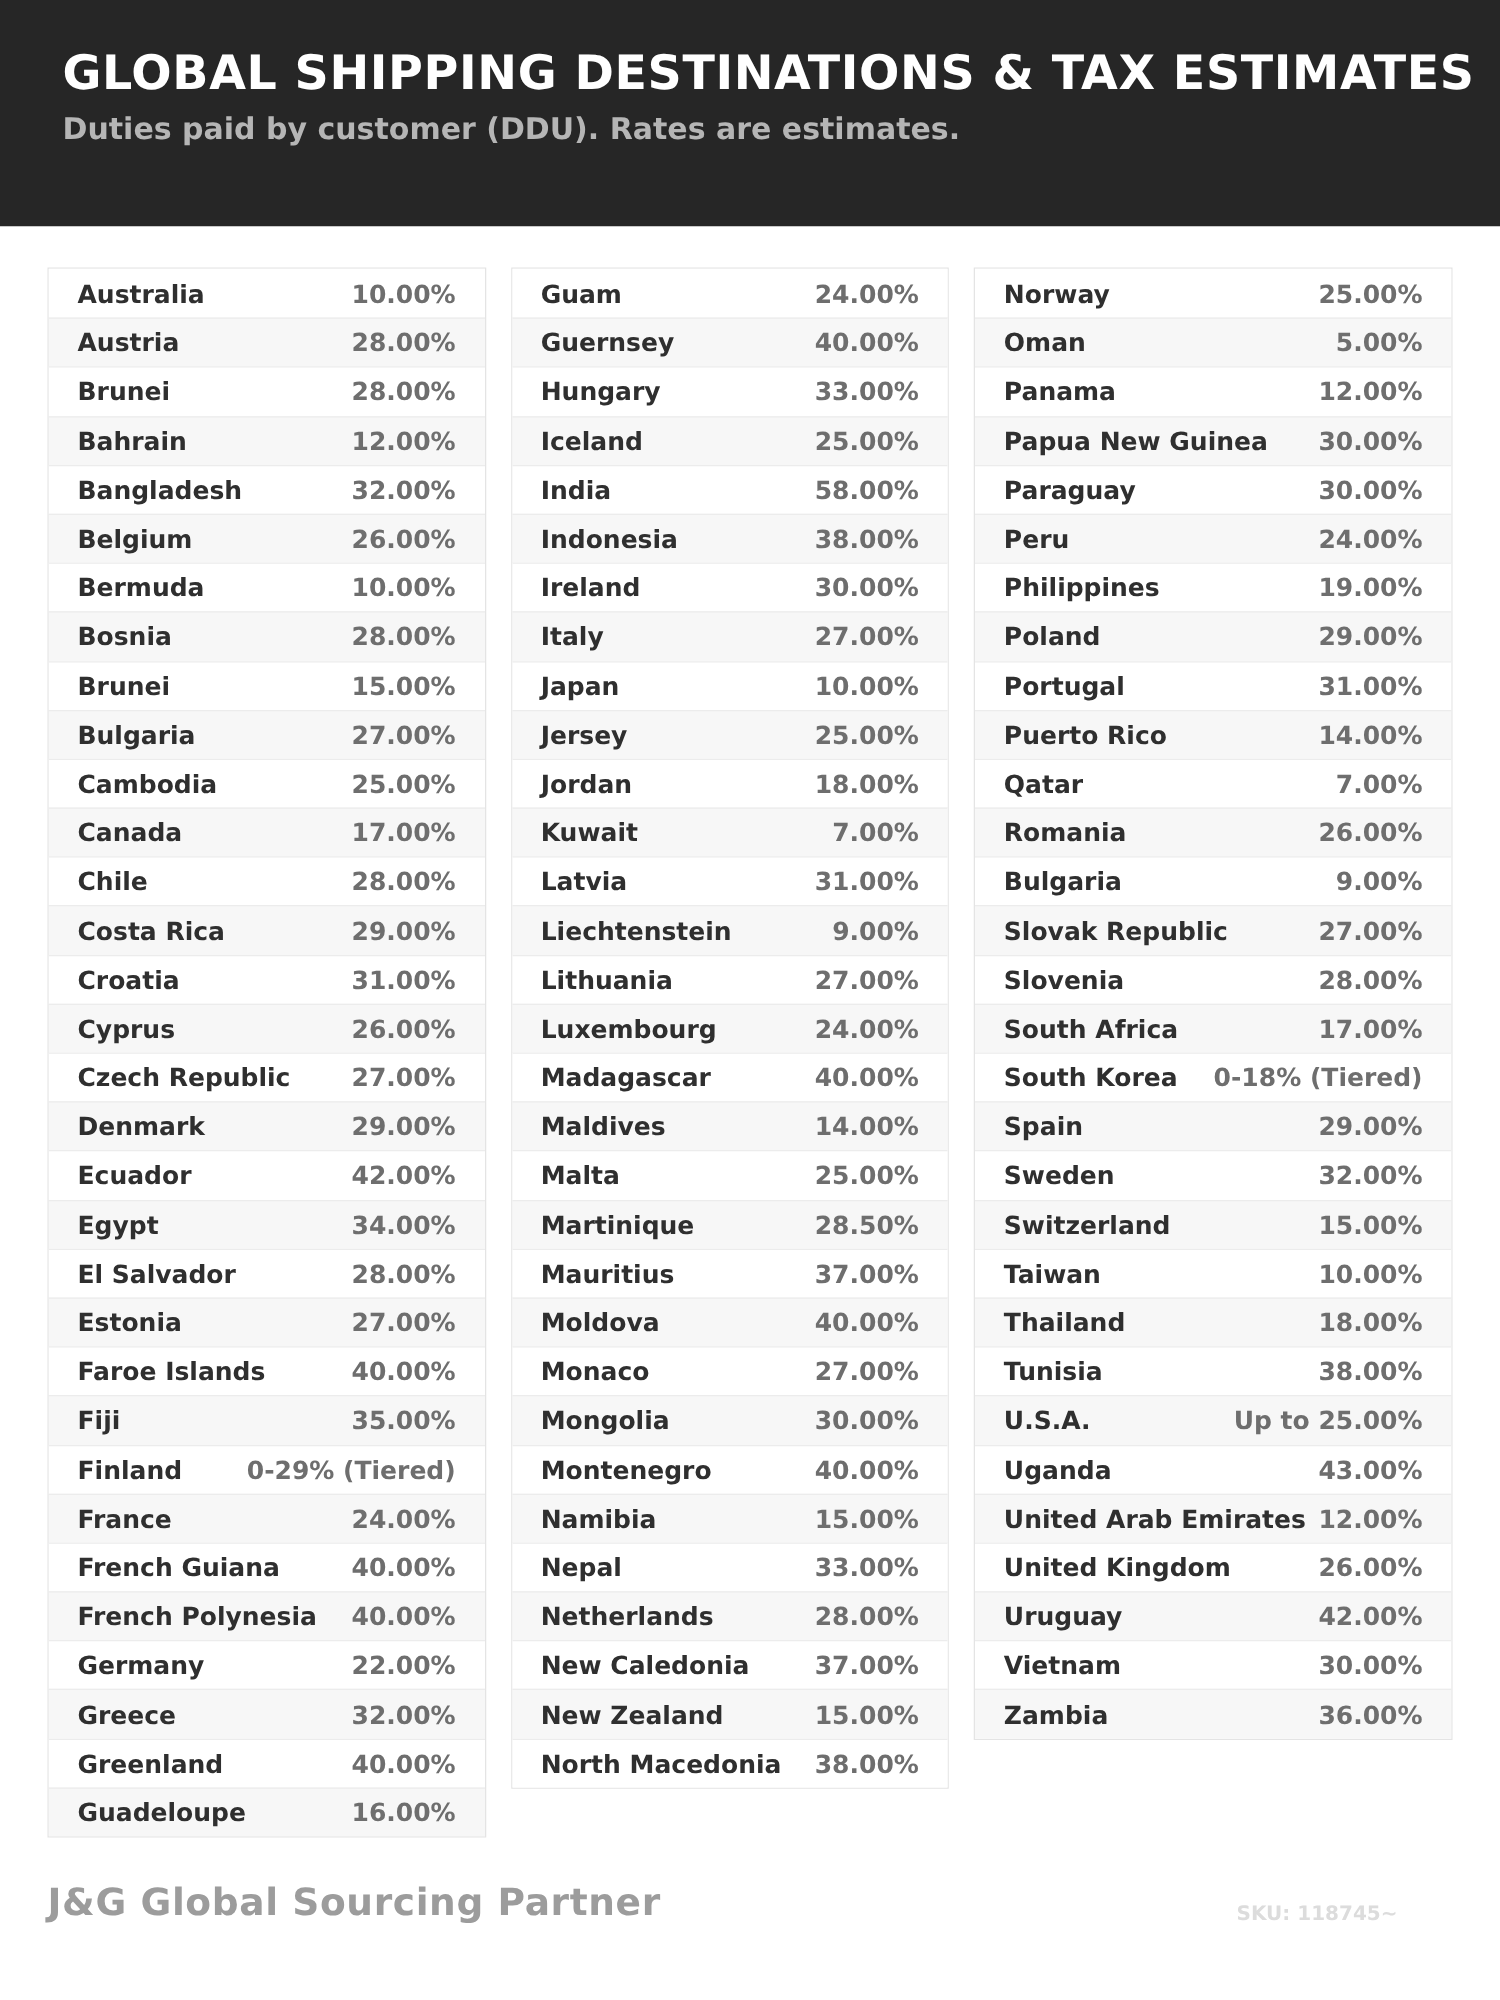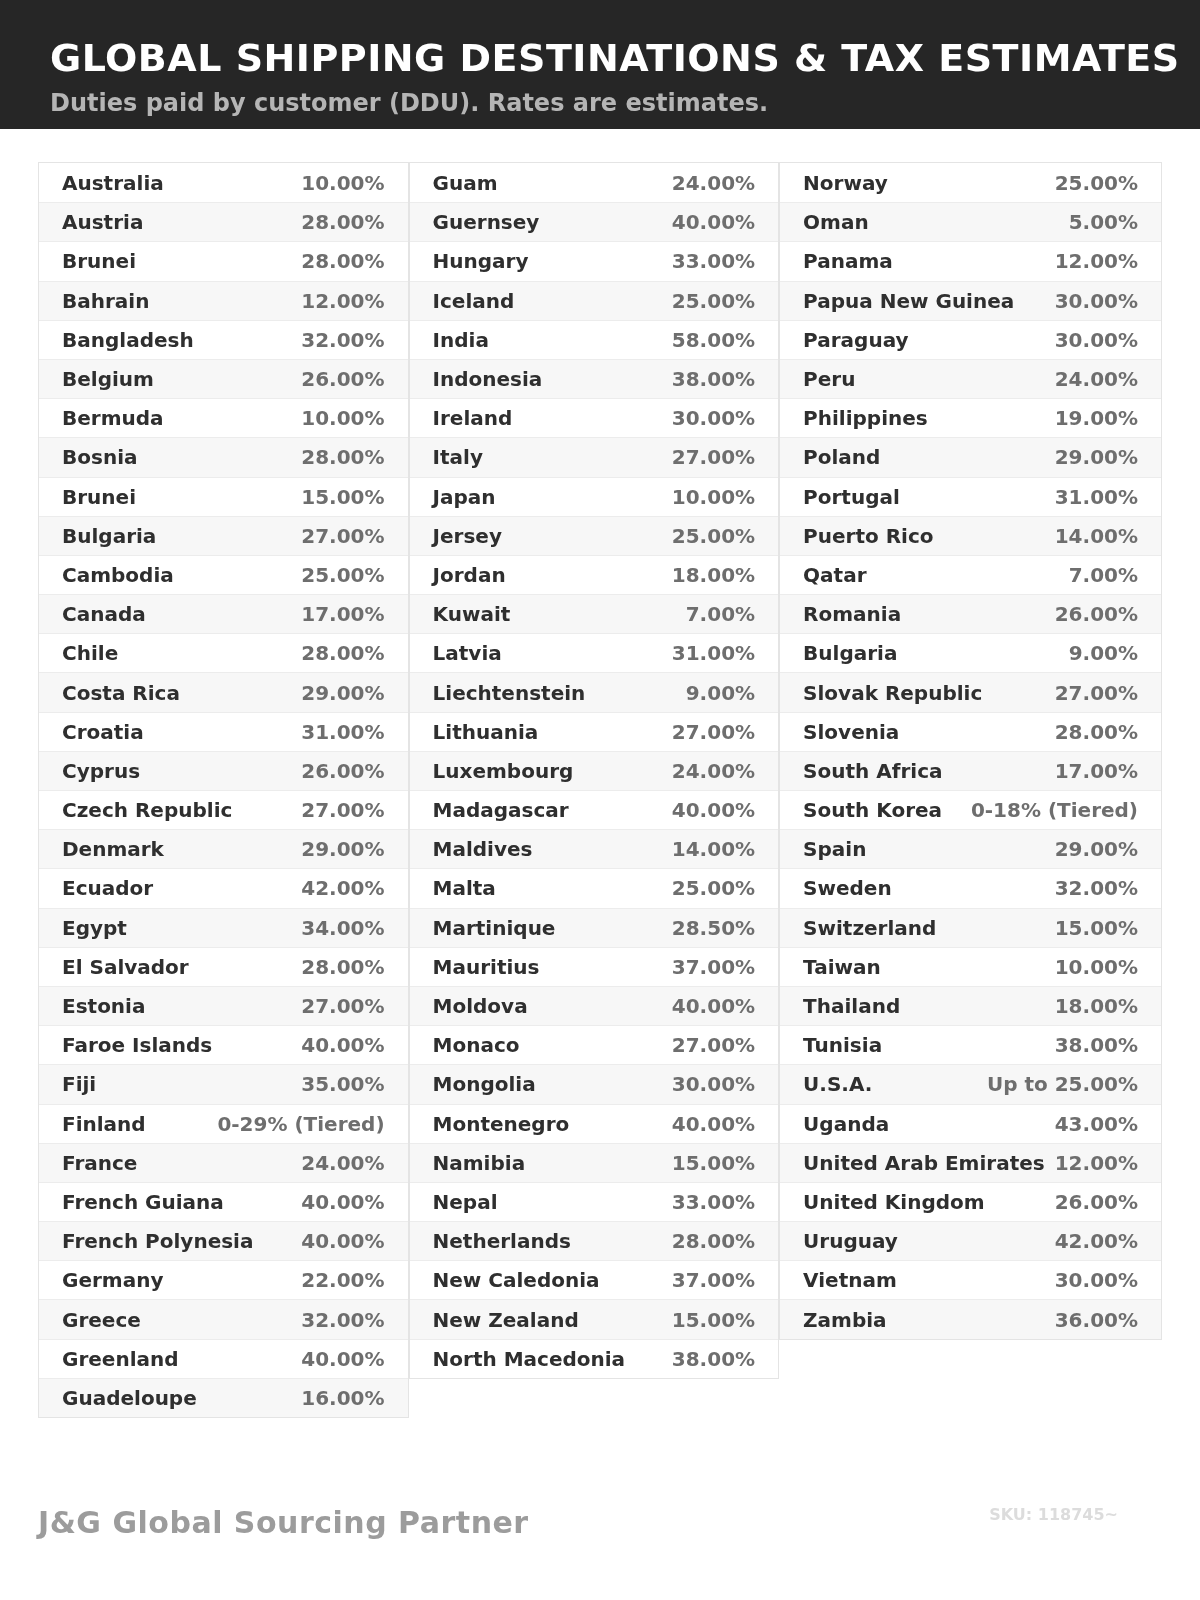--- a/index.html
+++ b/index.html
@@ -7,21 +7,21 @@
   body {
     width: 1200px; height: 1600px;
     font-family: "DejaVu Sans", "Liberation Sans", sans-serif;
     position: relative;
     overflow: hidden;
   }
 
   
   .header {
     background: #262626;
-    height: 129px;
+    height: 181px;
     padding: 36px 50px 0 50px;
   }
   .header .title {
     color: #ffffff;
     font-size: 38px;
     font-weight: 700;
     letter-spacing: 0.5px;
     white-space: nowrap;
   }
   .header .subtitle {
@@ -29,20 +29,21 @@
     font-size: 24px;
     font-weight: 700;
     margin-top: 9px;
     white-space: nowrap;
   }
 
   
   .table-area {
     margin: 33px 38px 0 38px;
     display: flex;
+    gap: 20px;
     align-items: flex-start;
   }
   .col {
     flex: 1 1 0;
     border: 1px solid #e4e4e4;
     background: #ffffff;
   }
   .row {
     height: 39.2px;
     display: flex;
@@ -68,21 +69,21 @@
   }
 
   
   .footer {
     position: absolute;
     left: 38px;
     right: 82px;
     top: 1505px;
     display: flex;
     justify-content: space-between;
-    align-items: flex-start;
+    align-items: flex-end;
   }
   .brand {
     font-size: 30px;
     font-weight: 700;
     color: #9c9c9c;
     letter-spacing: 0.5px;
   }
   .sku {
     font-size: 16px;
     font-weight: 700;

